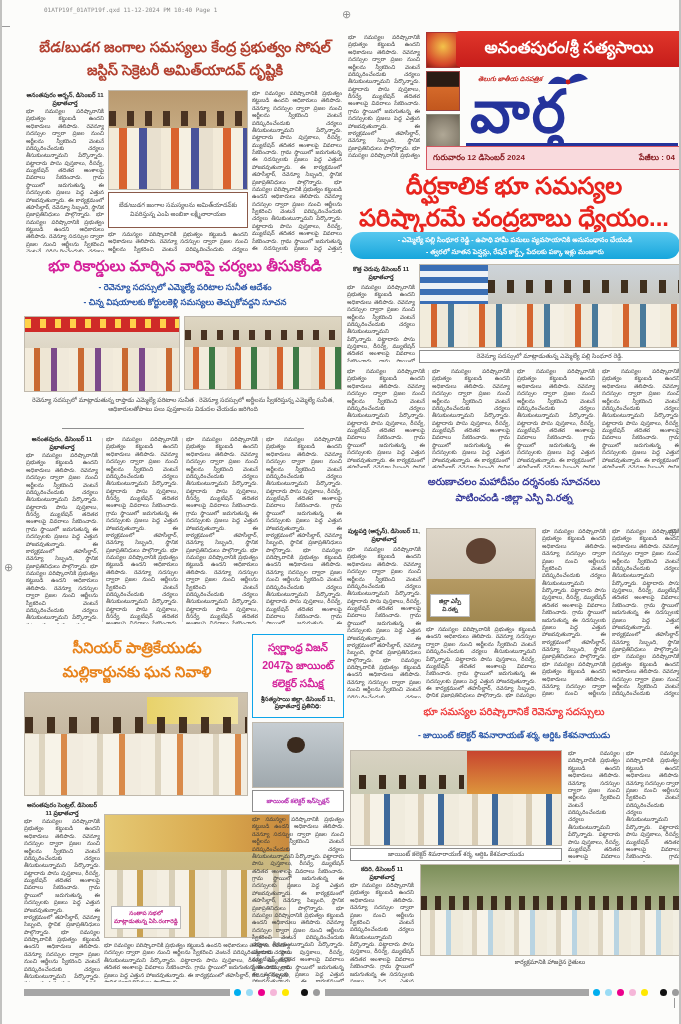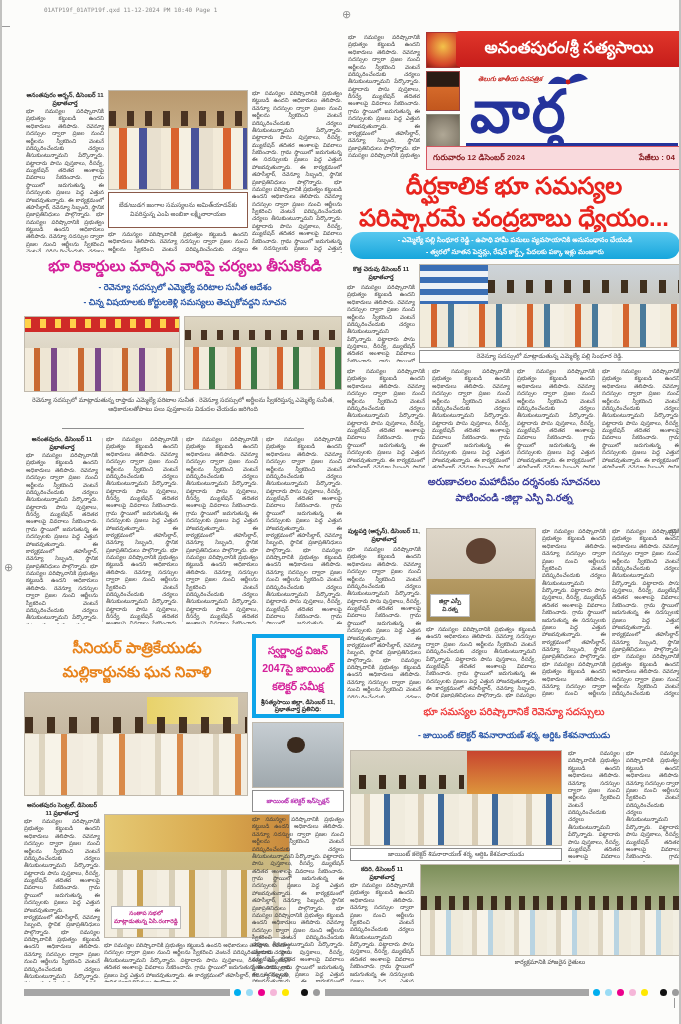--- a/index.html
+++ b/index.html
@@ -47,20 +47,21 @@
 <div id="page">
 
   <div class="abs printline" style="left:42px;top:6px;">01ATP19f_01ATP19f.qxd  11-12-2024  PM 10:40  Page 1</div>
   <div class="abs reg" style="left:340px;top:9px;">⊕</div>
   <div class="abs reg" style="left:666px;top:527px;">⊕</div>
   <div class="abs reg" style="left:2px;top:562px;">⊕</div>
   <div class="abs" style="left:0;top:26px;width:8px;height:1px;background:#9a9a9a;"></div>
   <div class="abs" style="left:673px;top:32px;width:8px;height:1px;background:#9a9a9a;"></div>
   <div class="abs" style="left:672px;top:998px;width:1px;height:10px;background:#9a9a9a;"></div>
 
+  <div class="abs hl hlA" style="left:24px;top:36px;width:318px;">బేడ/బుడగ జంగాల సమస్యలు కేంద్ర ప్రభుత్వం సోషల్ జస్టిస్ సెక్రెటరీ అమిత్‌యాదవ్ దృష్టికి</div>
   <div class="abs dateline" style="left:24px;top:92px;width:78px;">అనంతపురం అర్బన్, డిసెంబర్ 11 ప్రభాతవార్త</div>
   <div class="abs body" style="left:24px;top:108px;width:78px;height:144px;">భూ సమస్యల పరిష్కారానికి ప్రభుత్వం కట్టుబడి ఉందని అధికారులు తెలిపారు. రెవెన్యూ సదస్సుల ద్వారా ప్రజల నుంచి అర్జీలను స్వీకరించి వెంటనే పరిష్కరించేందుకు చర్యలు తీసుకుంటున్నామని పేర్కొన్నారు. పట్టాదారు పాసు పుస్తకాలు, రీసర్వే, మ్యుటేషన్ తదితర అంశాలపై వివరాలు సేకరించారు. గ్రామ స్థాయిలో జరుగుతున్న ఈ సదస్సులకు ప్రజలు పెద్ద ఎత్తున హాజరవుతున్నారు. ఈ కార్యక్రమంలో తహసీల్దార్, రెవెన్యూ సిబ్బంది, స్థానిక ప్రజాప్రతినిధులు పాల్గొన్నారు. భూ సమస్యల పరిష్కారానికి ప్రభుత్వం కట్టుబడి ఉందని అధికారులు తెలిపారు. రెవెన్యూ సదస్సుల ద్వారా ప్రజల నుంచి అర్జీలను స్వీకరించి వెంటనే పరిష్కరించేందుకు చర్యలు తీసుకుంటున్నామని పేర్కొన్నారు. పట్టాదారు పాసు పుస్తకాలు, రీసర్వే, మ్యుటేషన్ తదితర అంశాలపై వివరాలు సేకరించారు. గ్రామ స్థాయిలో జరుగుతున్న ఈ సదస్సులకు ప్రజలు పెద్ద ఎత్తున హాజరవుతున్నారు. ఈ కార్యక్రమంలో తహసీల్దార్, రెవెన్యూ సిబ్బంది, స్థానిక ప్రజాప్రతినిధులు పాల్గొన్నారు. భూ సమస్యల పరిష్కారానికి ప్రభుత్వం కట్టుబడి ఉందని అధికారులు తెలిపారు. రెవెన్యూ సదస్సుల ద్వారా ప్రజల నుంచి అర్జీలను స్వీకరించి వెంటనే పరిష్కరించేందుకు చర్యలు తీసుకుంటున్నామని పేర్కొన్నారు. పట్టాదారు పాసు పుస్తకాలు, రీసర్వే, మ్యుటేషన్ తదితర అంశాలపై వివరాలు సేకరించారు. గ్రామ స్థాయిలో జరుగుతున్న ఈ సదస్సులకు ప్రజలు పెద్ద ఎత్తున హాజరవుతున్నారు. ఈ కార్యక్రమంలో తహసీల్దార్, రెవెన్యూ సిబ్బంది, స్థానిక ప్రజాప్రతినిధులు పాల్గొన్నారు.</div>
   <div class="abs photo" style="left:106px;top:90px;width:140px;height:100px;background:linear-gradient(180deg,#b9996f 0%,#cbb28a 55%,#8a6f4e 100%);">
     <div class="ph-band" style="top:20%;height:16%;background:repeating-linear-gradient(90deg,#4a3322 0 7px,transparent 7px 18px);"></div>
     <div class="ph-band" style="bottom:0;height:62%;background:repeating-linear-gradient(90deg,#f2ead8 0 10px,#d9632f 10px 18px,#f5f0e2 18px 30px,#49539a 30px 38px,#e8e0cf 38px 52px);"></div>
   </div>
   <div class="abs capbox cap" style="left:106px;top:192px;width:140px;height:36px;border-color:#8a5a4a;">బేడ/బుడగ జంగాల సమస్యలను అమిత్‌యాదవ్‌కు వివరిస్తున్న ఎంపి అంబికా లక్ష్మీనారాయణ</div>
   <div class="abs body" style="left:106px;top:231px;width:140px;height:22px;">భూ సమస్యల పరిష్కారానికి ప్రభుత్వం కట్టుబడి ఉందని అధికారులు తెలిపారు. రెవెన్యూ సదస్సుల ద్వారా ప్రజల నుంచి అర్జీలను స్వీకరించి వెంటనే పరిష్కరించేందుకు చర్యలు తీసుకుంటున్నామని పేర్కొన్నారు. పట్టాదారు పాసు పుస్తకాలు, రీసర్వే, మ్యుటేషన్ తదితర అంశాలపై వివరాలు సేకరించారు. గ్రామ స్థాయిలో జరుగుతున్న ఈ సదస్సులకు ప్రజలు పెద్ద ఎత్తున హాజరవుతున్నారు. ఈ కార్యక్రమంలో తహసీల్దార్, రెవెన్యూ సిబ్బంది, స్థానిక ప్రజాప్రతినిధులు పాల్గొన్నారు.</div>
   <div class="abs body" style="left:250px;top:90px;width:90px;height:163px;">భూ సమస్యల పరిష్కారానికి ప్రభుత్వం కట్టుబడి ఉందని అధికారులు తెలిపారు. రెవెన్యూ సదస్సుల ద్వారా ప్రజల నుంచి అర్జీలను స్వీకరించి వెంటనే పరిష్కరించేందుకు చర్యలు తీసుకుంటున్నామని పేర్కొన్నారు. పట్టాదారు పాసు పుస్తకాలు, రీసర్వే, మ్యుటేషన్ తదితర అంశాలపై వివరాలు సేకరించారు. గ్రామ స్థాయిలో జరుగుతున్న ఈ సదస్సులకు ప్రజలు పెద్ద ఎత్తున హాజరవుతున్నారు. ఈ కార్యక్రమంలో తహసీల్దార్, రెవెన్యూ సిబ్బంది, స్థానిక ప్రజాప్రతినిధులు పాల్గొన్నారు. భూ సమస్యల పరిష్కారానికి ప్రభుత్వం కట్టుబడి ఉందని అధికారులు తెలిపారు. రెవెన్యూ సదస్సుల ద్వారా ప్రజల నుంచి అర్జీలను స్వీకరించి వెంటనే పరిష్కరించేందుకు చర్యలు తీసుకుంటున్నామని పేర్కొన్నారు. పట్టాదారు పాసు పుస్తకాలు, రీసర్వే, మ్యుటేషన్ తదితర అంశాలపై వివరాలు సేకరించారు. గ్రామ స్థాయిలో జరుగుతున్న ఈ సదస్సులకు ప్రజలు పెద్ద ఎత్తున హాజరవుతున్నారు. ఈ కార్యక్రమంలో తహసీల్దార్, రెవెన్యూ సిబ్బంది, స్థానిక ప్రజాప్రతినిధులు పాల్గొన్నారు. భూ సమస్యల పరిష్కారానికి ప్రభుత్వం కట్టుబడి ఉందని అధికారులు తెలిపారు. రెవెన్యూ సదస్సుల ద్వారా ప్రజల నుంచి అర్జీలను స్వీకరించి వెంటనే పరిష్కరించేందుకు చర్యలు తీసుకుంటున్నామని పేర్కొన్నారు. పట్టాదారు పాసు పుస్తకాలు, రీసర్వే, మ్యుటేషన్ తదితర అంశాలపై వివరాలు సేకరించారు. గ్రామ స్థాయిలో జరుగుతున్న ఈ సదస్సులకు ప్రజలు పెద్ద ఎత్తున హాజరవుతున్నారు. ఈ కార్యక్రమంలో తహసీల్దార్, రెవెన్యూ సిబ్బంది, స్థానిక ప్రజాప్రతినిధులు పాల్గొన్నారు. భూ సమస్యల పరిష్కారానికి ప్రభుత్వం కట్టుబడి ఉందని అధికారులు తెలిపారు. రెవెన్యూ సదస్సుల ద్వారా ప్రజల నుంచి అర్జీలను స్వీకరించి వెంటనే పరిష్కరించేందుకు చర్యలు తీసుకుంటున్నామని పేర్కొన్నారు. పట్టాదారు పాసు పుస్తకాలు, రీసర్వే, మ్యుటేషన్ తదితర అంశాలపై వివరాలు సేకరించారు. గ్రామ స్థాయిలో జరుగుతున్న ఈ సదస్సులకు ప్రజలు పెద్ద ఎత్తున హాజరవుతున్నారు. ఈ కార్యక్రమంలో తహసీల్దార్, రెవెన్యూ సిబ్బంది, స్థానిక ప్రజాప్రతినిధులు పాల్గొన్నారు.</div>
 
@@ -99,21 +100,21 @@
   </div>
   <div class="abs dateline" style="left:22px;top:802px;width:76px;">అనంతపురం సెంట్రల్, డిసెంబర్ 11 ప్రభాతవార్త</div>
   <div class="abs body" style="left:22px;top:818px;width:76px;height:164px;">భూ సమస్యల పరిష్కారానికి ప్రభుత్వం కట్టుబడి ఉందని అధికారులు తెలిపారు. రెవెన్యూ సదస్సుల ద్వారా ప్రజల నుంచి అర్జీలను స్వీకరించి వెంటనే పరిష్కరించేందుకు చర్యలు తీసుకుంటున్నామని పేర్కొన్నారు. పట్టాదారు పాసు పుస్తకాలు, రీసర్వే, మ్యుటేషన్ తదితర అంశాలపై వివరాలు సేకరించారు. గ్రామ స్థాయిలో జరుగుతున్న ఈ సదస్సులకు ప్రజలు పెద్ద ఎత్తున హాజరవుతున్నారు. ఈ కార్యక్రమంలో తహసీల్దార్, రెవెన్యూ సిబ్బంది, స్థానిక ప్రజాప్రతినిధులు పాల్గొన్నారు. భూ సమస్యల పరిష్కారానికి ప్రభుత్వం కట్టుబడి ఉందని అధికారులు తెలిపారు. రెవెన్యూ సదస్సుల ద్వారా ప్రజల నుంచి అర్జీలను స్వీకరించి వెంటనే పరిష్కరించేందుకు చర్యలు తీసుకుంటున్నామని పేర్కొన్నారు. పట్టాదారు పాసు పుస్తకాలు, రీసర్వే, మ్యుటేషన్ తదితర అంశాలపై వివరాలు సేకరించారు. గ్రామ స్థాయిలో జరుగుతున్న ఈ సదస్సులకు ప్రజలు పెద్ద ఎత్తున హాజరవుతున్నారు. ఈ కార్యక్రమంలో తహసీల్దార్, రెవెన్యూ సిబ్బంది, స్థానిక ప్రజాప్రతినిధులు పాల్గొన్నారు. భూ సమస్యల పరిష్కారానికి ప్రభుత్వం కట్టుబడి ఉందని అధికారులు తెలిపారు. రెవెన్యూ సదస్సుల ద్వారా ప్రజల నుంచి అర్జీలను స్వీకరించి వెంటనే పరిష్కరించేందుకు చర్యలు తీసుకుంటున్నామని పేర్కొన్నారు. పట్టాదారు పాసు పుస్తకాలు, రీసర్వే, మ్యుటేషన్ తదితర అంశాలపై వివరాలు సేకరించారు. గ్రామ స్థాయిలో జరుగుతున్న ఈ సదస్సులకు ప్రజలు పెద్ద ఎత్తున హాజరవుతున్నారు. ఈ కార్యక్రమంలో తహసీల్దార్, రెవెన్యూ సిబ్బంది, స్థానిక ప్రజాప్రతినిధులు పాల్గొన్నారు. భూ సమస్యల పరిష్కారానికి ప్రభుత్వం కట్టుబడి ఉందని అధికారులు తెలిపారు. రెవెన్యూ సదస్సుల ద్వారా ప్రజల నుంచి అర్జీలను స్వీకరించి వెంటనే పరిష్కరించేందుకు చర్యలు తీసుకుంటున్నామని పేర్కొన్నారు. పట్టాదారు పాసు పుస్తకాలు, రీసర్వే, మ్యుటేషన్ తదితర అంశాలపై వివరాలు సేకరించారు. గ్రామ స్థాయిలో జరుగుతున్న ఈ సదస్సులకు ప్రజలు పెద్ద ఎత్తున హాజరవుతున్నారు. ఈ కార్యక్రమంలో తహసీల్దార్, రెవెన్యూ సిబ్బంది, స్థానిక ప్రజాప్రతినిధులు పాల్గొన్నారు.</div>
   <div class="abs photo" style="left:102px;top:814px;width:186px;height:124px;background:linear-gradient(180deg,#d9c993 0%,#cbb97f 35%,#bfae8d 100%);">
     <div class="ph-band" style="top:0;height:30%;background:linear-gradient(90deg,#e5c974,#d9a94e 60%,#c98a3e);"></div>
     <div class="ph-band" style="bottom:0;height:55%;background:repeating-linear-gradient(90deg,#f3eee1 0 12px,#d8cfb8 12px 18px,#f6f1e6 18px 32px,#c9a253 32px 38px,#efe9da 38px 52px);"></div>
     <div class="inset-cap" style="left:6px;bottom:8px;width:64px;">సంతాప సభలో మాట్లాడుతున్న ఏసి.రంగారెడ్డి</div>
   </div>
   <div class="abs body" style="left:102px;top:942px;width:186px;height:40px;">భూ సమస్యల పరిష్కారానికి ప్రభుత్వం కట్టుబడి ఉందని అధికారులు తెలిపారు. రెవెన్యూ సదస్సుల ద్వారా ప్రజల నుంచి అర్జీలను స్వీకరించి వెంటనే పరిష్కరించేందుకు చర్యలు తీసుకుంటున్నామని పేర్కొన్నారు. పట్టాదారు పాసు పుస్తకాలు, రీసర్వే, మ్యుటేషన్ తదితర అంశాలపై వివరాలు సేకరించారు. గ్రామ స్థాయిలో జరుగుతున్న ఈ సదస్సులకు ప్రజలు పెద్ద ఎత్తున హాజరవుతున్నారు. ఈ కార్యక్రమంలో తహసీల్దార్, రెవెన్యూ సిబ్బంది, స్థానిక ప్రజాప్రతినిధులు పాల్గొన్నారు.</div>
 
-  <div class="abs" style="left:250px;top:634px;width:92px;height:84px;border:4px solid #0ea5e9;padding:4px 2px;">
+  <div class="abs" style="left:250px;top:634px;width:92px;height:84px;border:1px solid #0ea5e9;padding:4px 2px;">
     <div class="hlV">స్వర్ణాంధ్ర విజన్ 2047పై జాయింట్ కలెక్టర్ సమీక్ష</div>
     <div class="dateline" style="margin-top:3px;">శ్రీసత్యసాయి జిల్లా, డిసెంబర్ 11, ప్రభాతవార్త ప్రతినిధి:</div>
   </div>
   <div class="abs photo" style="left:250px;top:722px;width:92px;height:66px;background:linear-gradient(180deg,#c6cdd2 0%,#9fa8ad 100%);">
     <div class="ph-band" style="bottom:0;height:58%;background:repeating-linear-gradient(90deg,#eef0f2 0 12px,#7e8renovate 0,#6b7680 12px 20px,#f2f3f4 20px 34px);"></div>
     <div class="ph-band" style="top:22%;left:38%;width:18px;height:16px;border-radius:50%;background:#3a2a1e;right:auto;"></div>
   </div>
   <div class="abs capbox cap" style="left:250px;top:790px;width:92px;height:22px;color:#b62ab0;font-weight:bold;">జాయింట్ కలెక్టర్ ఇన్‌స్పెక్షన్</div>
   <div class="abs body" style="left:250px;top:816px;width:92px;height:166px;">భూ సమస్యల పరిష్కారానికి ప్రభుత్వం కట్టుబడి ఉందని అధికారులు తెలిపారు. రెవెన్యూ సదస్సుల ద్వారా ప్రజల నుంచి అర్జీలను స్వీకరించి వెంటనే పరిష్కరించేందుకు చర్యలు తీసుకుంటున్నామని పేర్కొన్నారు. పట్టాదారు పాసు పుస్తకాలు, రీసర్వే, మ్యుటేషన్ తదితర అంశాలపై వివరాలు సేకరించారు. గ్రామ స్థాయిలో జరుగుతున్న ఈ సదస్సులకు ప్రజలు పెద్ద ఎత్తున హాజరవుతున్నారు. ఈ కార్యక్రమంలో తహసీల్దార్, రెవెన్యూ సిబ్బంది, స్థానిక ప్రజాప్రతినిధులు పాల్గొన్నారు. భూ సమస్యల పరిష్కారానికి ప్రభుత్వం కట్టుబడి ఉందని అధికారులు తెలిపారు. రెవెన్యూ సదస్సుల ద్వారా ప్రజల నుంచి అర్జీలను స్వీకరించి వెంటనే పరిష్కరించేందుకు చర్యలు తీసుకుంటున్నామని పేర్కొన్నారు. పట్టాదారు పాసు పుస్తకాలు, రీసర్వే, మ్యుటేషన్ తదితర అంశాలపై వివరాలు సేకరించారు. గ్రామ స్థాయిలో జరుగుతున్న ఈ సదస్సులకు ప్రజలు పెద్ద ఎత్తున హాజరవుతున్నారు. ఈ కార్యక్రమంలో తహసీల్దార్, రెవెన్యూ సిబ్బంది, స్థానిక ప్రజాప్రతినిధులు పాల్గొన్నారు. భూ సమస్యల పరిష్కారానికి ప్రభుత్వం కట్టుబడి ఉందని అధికారులు తెలిపారు. రెవెన్యూ సదస్సుల ద్వారా ప్రజల నుంచి అర్జీలను స్వీకరించి వెంటనే పరిష్కరించేందుకు చర్యలు తీసుకుంటున్నామని పేర్కొన్నారు. పట్టాదారు పాసు పుస్తకాలు, రీసర్వే, మ్యుటేషన్ తదితర అంశాలపై వివరాలు సేకరించారు. గ్రామ స్థాయిలో జరుగుతున్న ఈ సదస్సులకు ప్రజలు పెద్ద ఎత్తున హాజరవుతున్నారు. ఈ కార్యక్రమంలో తహసీల్దార్, రెవెన్యూ సిబ్బంది, స్థానిక ప్రజాప్రతినిధులు పాల్గొన్నారు. భూ సమస్యల పరిష్కారానికి ప్రభుత్వం కట్టుబడి ఉందని అధికారులు తెలిపారు. రెవెన్యూ సదస్సుల ద్వారా ప్రజల నుంచి అర్జీలను స్వీకరించి వెంటనే పరిష్కరించేందుకు చర్యలు తీసుకుంటున్నామని పేర్కొన్నారు. పట్టాదారు పాసు పుస్తకాలు, రీసర్వే, మ్యుటేషన్ తదితర అంశాలపై వివరాలు సేకరించారు. గ్రామ స్థాయిలో జరుగుతున్న ఈ సదస్సులకు ప్రజలు పెద్ద ఎత్తున హాజరవుతున్నారు. ఈ కార్యక్రమంలో తహసీల్దార్, రెవెన్యూ సిబ్బంది, స్థానిక ప్రజాప్రతినిధులు పాల్గొన్నారు.</div>
 

